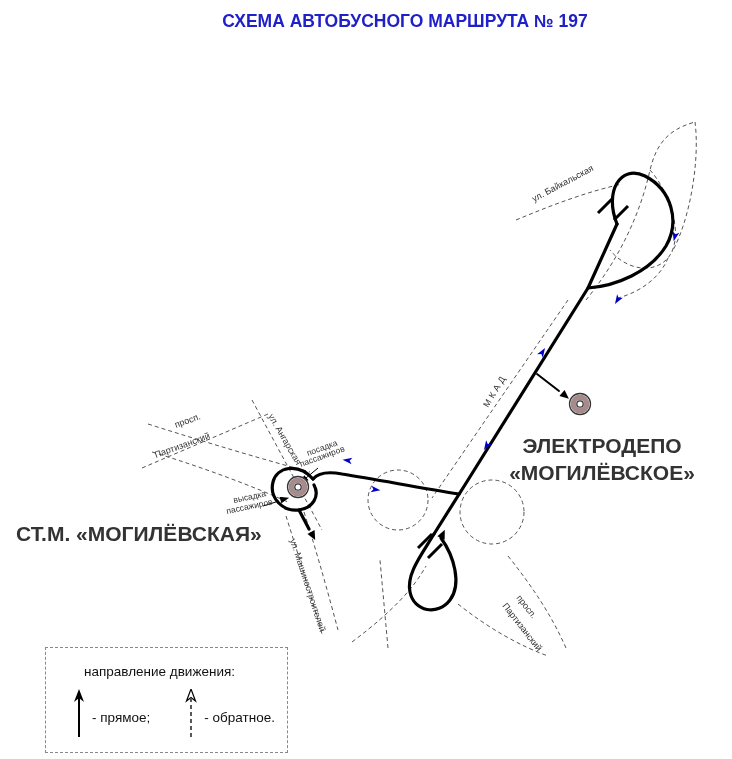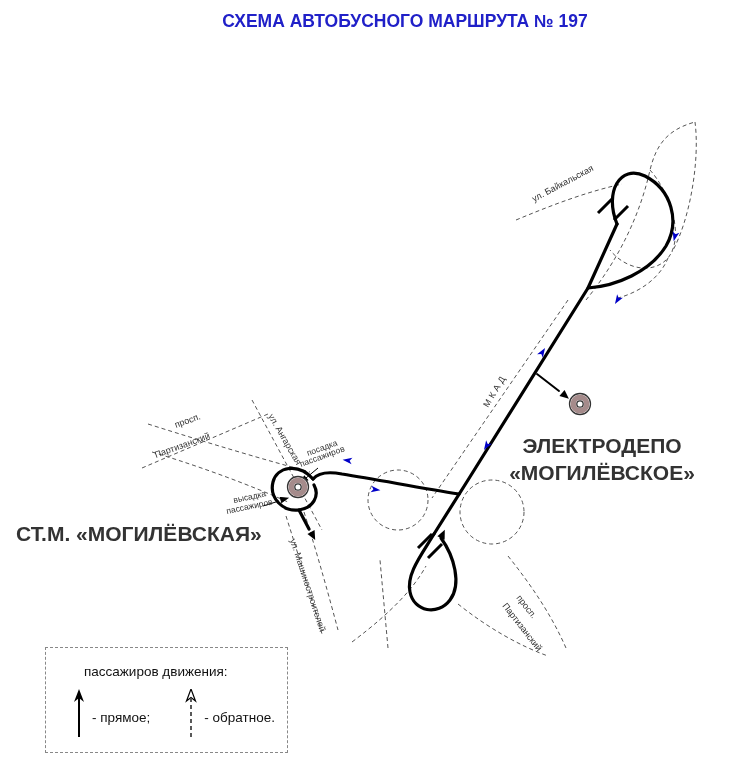--- a/index.html
+++ b/index.html
@@ -119,21 +119,21 @@
     </g>
 
     <g font-weight="bold" font-size="21" fill="#cc0000">
       <text fill="#cc0000" x="602" y="453" text-anchor="middle">ЭЛЕКТРОДЕПО</text>
       <text fill="#cc0000" x="602" y="480" text-anchor="middle">«МОГИЛЁВСКОЕ»</text>
       <text fill="#cc0000" x="16" y="541">СТ.М. «МОГИЛЁВСКАЯ»</text>
     </g>
   </svg>
 
   <div class="legend">
-    <div class="legend-title">пассажиров движения:</div>
+    <div class="legend-title">направление движения:</div>
     <div class="legend-row">
       <div class="legend-item">
         <svg width="14" height="50" viewBox="0 0 14 50">
           <line x1="7" y1="48" x2="7" y2="9" stroke="#000" stroke-width="2"></line>
           <polygon points="7,0 12,13 7,9 2,13" fill="#000"></polygon>
         </svg>
         <span>- прямое;</span>
       </div>
       <div class="legend-item">
         <svg width="14" height="50" viewBox="0 0 14 50">

